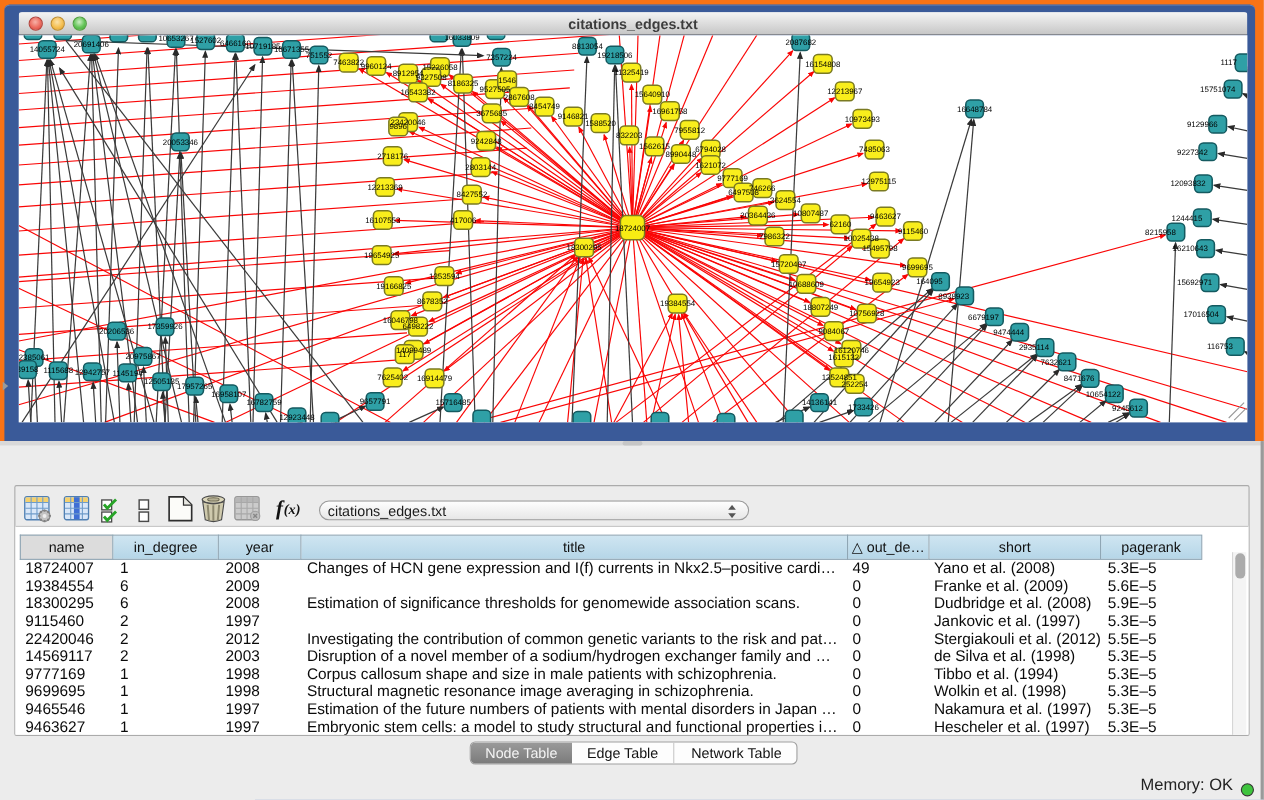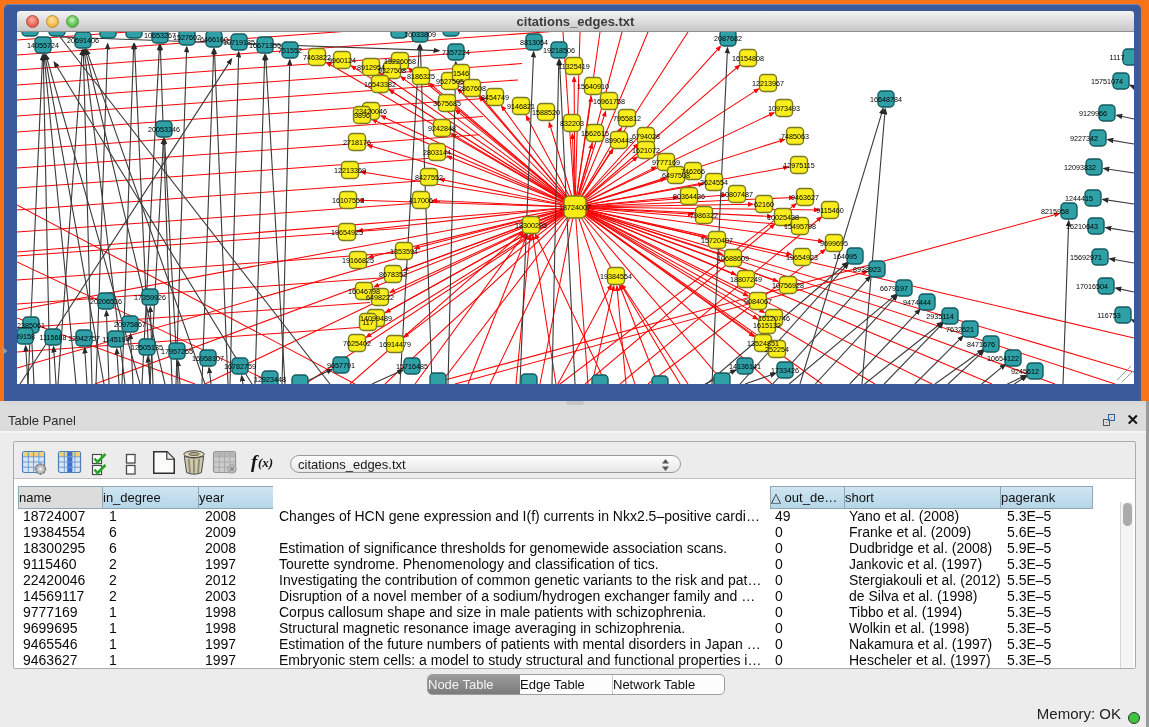--- a/index.html
+++ b/index.html
@@ -12,32 +12,32 @@
 #canvas{position:absolute;left:17px;top:32px;width:1117px;height:352px;background:#fff;overflow:hidden}
 
 #south{position:absolute;left:0;top:401px;width:1149px;height:326px;background:#ececec}
 #divider{position:absolute;left:0;top:0;width:1149px;height:4px;background:#d9d9d9}
 #phead{position:absolute;left:0;top:4px;width:1149px;height:28px;background:#dcdcdc;border-bottom:2px solid #f6f6f6}
 #phead .pt{position:absolute;left:8px;top:8px;font-size:13px;color:#2e2e2e}
 #px{position:absolute;right:10px;top:6px;font-size:15px;font-weight:bold;color:#111}
 #pfloat{width:12px;height:12px}
 #panelbox{position:absolute;left:13px;top:40px;width:1123px;height:228px;background:#ececec;border:1px solid #ababab;border-radius:2px}
 #tablearea{position:absolute;left:0px;top:36px;width:1121px;height:190px;background:#fff;border-top:1px solid #c2c2c2}
-.hcell{position:absolute;top:7px;height:23px;background:linear-gradient(#cfe5f1,#b5d6e8);border:1px solid #8fa6b4;border-right:none;font-size:13px;color:#111;line-height:22px}
+.hcell{position:absolute;top:7px;height:23px;background:linear-gradient(#cfe5f1,#b5d6e8);border:1px solid #8fa6b4;border-right:none;font-size:13px;color:#111;text-align:center;line-height:22px}
 .trow{position:absolute;left:0;width:1100px;height:16px;font-size:14px;color:#0a0a0a;white-space:nowrap}
 .trow .ti{display:inline-block;max-width:486px;overflow:hidden;text-overflow:ellipsis;vertical-align:top}
 .trow span{position:absolute;top:1px}
 #vsb{position:absolute;left:1106px;top:60px;width:13px;height:166px;background:#f4f4f4;border-left:1px solid #d6d6d6}
 #vsb .th{position:absolute;left:2px;top:1px;width:9px;height:23px;background:#ababab;border-radius:5px}
 
 #tb{position:absolute;left:0;top:0;width:1121px;height:36px}
 #combo{position:absolute;left:276px;top:13px;width:391px;height:18px;background:linear-gradient(#fefefe,#e7e7e7);border:1px solid #9a9a9a;border-radius:9px;font-size:13px;color:#1a1a1a;line-height:17px;padding-left:7px}
 
 #tabs{position:absolute;left:427px;top:273px;width:298px;height:21px;border:1px solid #9f9f9f;border-radius:5px;background:#fdfdfd;font-size:13px;overflow:hidden}
-#tabs div{position:absolute;top:0;height:21px;line-height:20px;color:#111}
+#tabs div{position:absolute;top:0;height:21px;line-height:20px;text-align:center;color:#111}
 #seg1{left:0;width:92px;background:linear-gradient(#9a9a9a,#787878);color:#f4f4f4 !important}
 #seg2{left:92px;width:93px;border-right:1px solid #c9c9c9}
 #seg3{left:185px;width:113px}
 #mem{position:absolute;right:28px;bottom:5px;font-size:15px;color:#222}
 #memdot{position:absolute;right:9px;bottom:3px;width:12px;height:12px;border-radius:50%;background:#3ec43e;border:1.5px solid #333}
 #redge{position:absolute;right:0;top:401px;width:3px;height:326px;background:#9a9a9a}
 </style></head>
 <body>
 <div id="root">
 <div id="frame"></div>
@@ -538,29 +538,20 @@
 <text x="1082" y="228.5" class="nl">16210643</text>
 <text x="1086" y="259.5" class="nl">15692971</text>
 <text x="1092" y="288.5" class="nl">17016504</text>
 <text x="1109" y="317.5" class="nl">116753</text>
 <text x="575" y="210" class="nl">18724007</text>
 <path d="M1117 380 l14 -14 M1122 382 l11 -11" stroke="#999" stroke-width="1" fill="none"></path>
 </svg></div>
 <div id="south">
   <div id="divider"></div>
       <div style="position:absolute;left:566px;top:0px;width:18px;height:4px;background:#c6c6c6;border-radius:2px"></div>
-  <div id="phead">
-        <span class="pt">Table Panel</span>
-    <svg id="pfloat" viewBox="0 0 12 12" style="position:absolute;right:34px;top:9px">
-          <rect x="0.5" y="5.5" width="6" height="6" fill="none" stroke="#555"></rect>
-          <rect x="5.5" y="0.5" width="6" height="6" fill="none" stroke="#2e5c9e"></rect>
-          <path d="M3 9 L9 3" stroke="#777" stroke-width="1" stroke-dasharray="1.5 1"></path>
-        </svg>
-    <span id="px">✕</span>
-  </div>
   <div id="panelbox">
     <div id="tb">
       <svg width="1121" height="40">
 
         <g transform="translate(8,9)">
           <rect x="0.5" y="0.5" width="22" height="21" rx="2" fill="#d9e7f8" stroke="#4f7fb2" stroke-width="1.2"></rect>
           <rect x="1.2" y="1.2" width="20.6" height="4.3" fill="#f5d06c"></rect>
           <path d="M1 5.8 H22 M1 11 H22 M1 16.2 H22 M6.3 1 V21 M11.6 1 V21 M16.9 1 V21" stroke="#6f9cc9" stroke-width="1"></path>
           <circle cx="18.5" cy="18" r="5" fill="#c2c2c2" stroke="#808080"></circle>
           <path d="M18.5 12.2 v2 M18.5 21.8 v2 M12.7 18 h2 M22.3 18 h2 M14.4 13.9 l1.4 1.4 M21.2 20.7 l1.4 1.4 M14.4 22.1 l1.4 -1.4 M21.2 15.3 l1.4 -1.4" stroke="#808080" stroke-width="1.6"></path>
@@ -613,20 +604,21 @@
         <svg style="position:absolute;right:10px;top:3px" width="9" height="12" viewBox="0 0 9 12">
               <path d="M4.5 0 L8 4.5 H1 z" fill="#555"></path>
               <path d="M4.5 12 L8 7.5 H1 z" fill="#555"></path>
             </svg>
       </div>
     </div>
     <div id="tablearea">
       <div class="hcell" style="left:4px;width:84px;background:#dcdcdc">name</div>
       <div class="hcell" style="left:88px;width:96px">in_degree</div>
       <div class="hcell" style="left:184px;width:75px">year</div>
+      <div class="hcell" style="left:259px;width:497px">title</div>
       <div class="hcell" style="left:756px;width:74px">△ out_de…</div>
       <div class="hcell" style="left:830px;width:156px">short</div>
       <div class="hcell" style="left:986px;width:93px;border-right:1px solid #8fa6b4">pagerank</div>
     </div>
     <div id="vsb">
           <div class="th"></div>
         </div>
   </div>
   <div style="position:absolute;left:13px;top:76px;width:1123px">
 <div class="trow" style="top:30px">
@@ -652,21 +644,20 @@
 <span style="left:192px">2008</span>
           <span class="ti" style="left:266px">Estimation of significance thresholds for genomewide association scans.</span>
 <span style="left:762px">0</span>
           <span style="left:836px">Dudbridge et al. (2008)</span>
 <span style="left:994px">5.9E–5</span>
         </div>
 <div class="trow" style="top:78px">
 <span style="left:10px">9115460</span>
           <span style="left:96px">2</span>
 <span style="left:192px">1997</span>
-          <span class="ti" style="left:266px">Tourette syndrome. Phenomenology and classification of tics.</span>
 <span style="left:762px">0</span>
           <span style="left:836px">Jankovic et al. (1997)</span>
 <span style="left:994px">5.3E–5</span>
         </div>
 <div class="trow" style="top:94px">
 <span style="left:10px">22420046</span>
           <span style="left:96px">2</span>
 <span style="left:192px">2012</span>
           <span class="ti" style="left:266px">Investigating the contribution of common genetic variants to the risk and pathogenesis of</span>
 <span style="left:762px">0</span>

